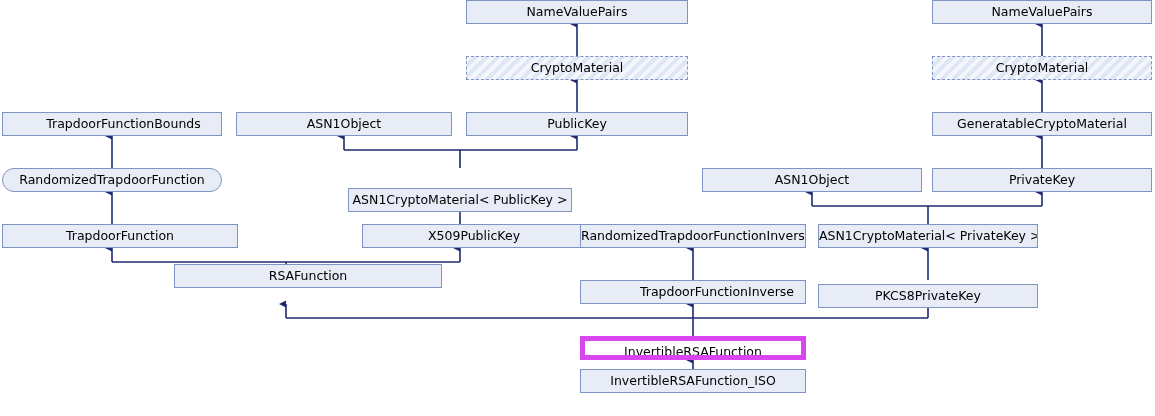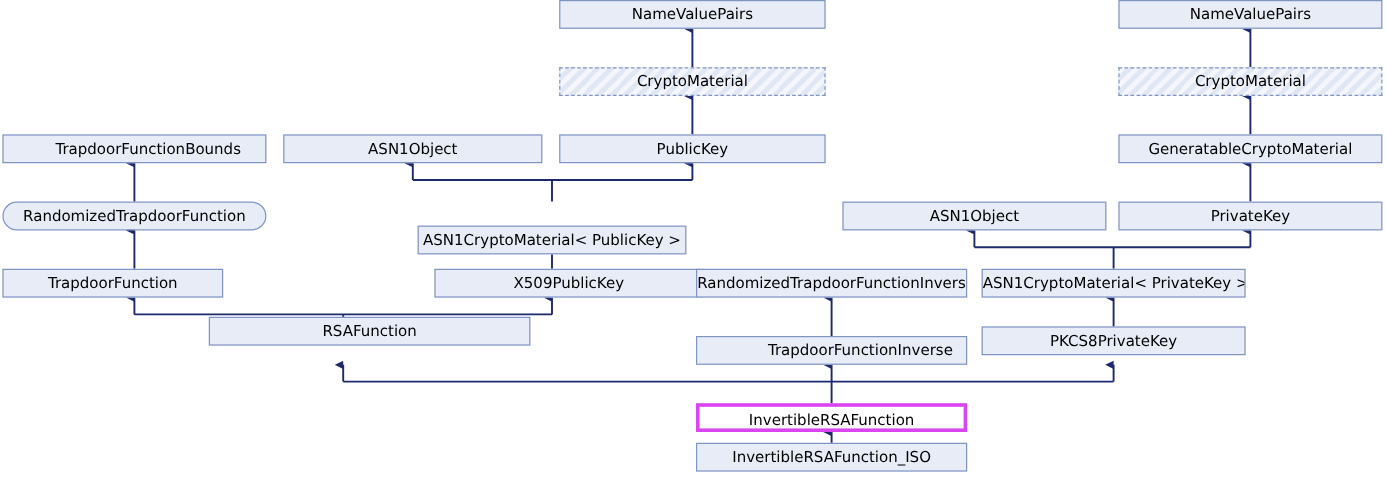--- a/index.html
+++ b/index.html
@@ -3,21 +3,21 @@
 <meta charset="utf-8">
 <style>
   html,body{margin:0;padding:0;background:#ffffff;}
   body{font-family:"DejaVu Sans","Liberation Sans",sans-serif;}
   #diagram{position:relative;width:1155px;height:416px;background:#ffffff;overflow:hidden;}
   svg.edges{position:absolute;left:0;top:0;width:1155px;height:416px;pointer-events:none;}
   .node{position:absolute;box-sizing:border-box;height:24px;line-height:22px;
         text-align:center;font-size:12.5px;color:#000000;white-space:nowrap;
         overflow:hidden;}
   .node.normal{background:#e7ecf7;border:1px solid #8094c4;}
-  .node.highlight{background:#ffffff;border:3px solid #d946ef;}
+  .node.highlight{background:#ffffff;border:5px solid #d946ef;}
   .node.abstract{
       border:1px dashed #8094c4;
       background-color:#f4f6fb;
       background-image:repeating-linear-gradient(135deg,
             rgba(255,255,255,0) 0px, rgba(255,255,255,0) 4px,
             #dfe6f4 4px, #dfe6f4 8px);
   }
   .node .lbl{display:block;position:relative;z-index:2;}
 </style>
 </head>
@@ -91,39 +91,39 @@
       </div>
       <div class="node normal" style="left: 348px; top: 168px; width: 224px; margin-top: 20px;">
         <span class="lbl">ASN1CryptoMaterial&lt; PublicKey &gt;</span>
       </div>
       <div class="node normal" style="left: 702px; top: 168px; width: 220px;">
         <span class="lbl">ASN1Object</span>
       </div>
       <div class="node normal" style="left: 932px; top: 168px; width: 220px;">
         <span class="lbl">PrivateKey</span>
       </div>
-      <div class="node normal" style="left: 2px; top: 224px; width: 184px;">
+      <div class="node normal" style="left: 2px; top: 224px; width: 236px;">
         <span class="lbl">TrapdoorFunction</span>
       </div>
       <div class="node normal" style="left: 348px; top: 224px; width: 224px; margin-left: 14px;">
         <span class="lbl">X509PublicKey</span>
       </div>
       <div class="node normal" style="left: 580px; top: 224px; width: 226px;">
         <span class="lbl">RandomizedTrapdoorFunctionInverse</span>
       </div>
       <div class="node normal" style="left: 818px; top: 224px; width: 220px;">
         <span class="lbl">ASN1CryptoMaterial&lt; PrivateKey &gt;</span>
       </div>
       <div class="node normal" style="left: 174px; top: 264px; width: 268px;">
         <span class="lbl">RSAFunction</span>
       </div>
       <div class="node normal" style="left: 580px; top: 280px; width: 226px; padding-left: 48px;">
         <span class="lbl">TrapdoorFunctionInverse</span>
       </div>
-      <div class="node normal" style="left: 818px; top: 272px; width: 220px;">
+      <div class="node normal" style="left: 818px; top: 284px; width: 220px;">
         <span class="lbl">PKCS8PrivateKey</span>
       </div>
       <div class="node highlight" style="left: 580px; top: 336px; width: 226px;">
         <span class="lbl">InvertibleRSAFunction</span>
       </div>
       <div class="node normal" style="left: 580px; top: 369px; width: 226px;">
         <span class="lbl">InvertibleRSAFunction_ISO</span>
       </div>
     </div>
 </div>

